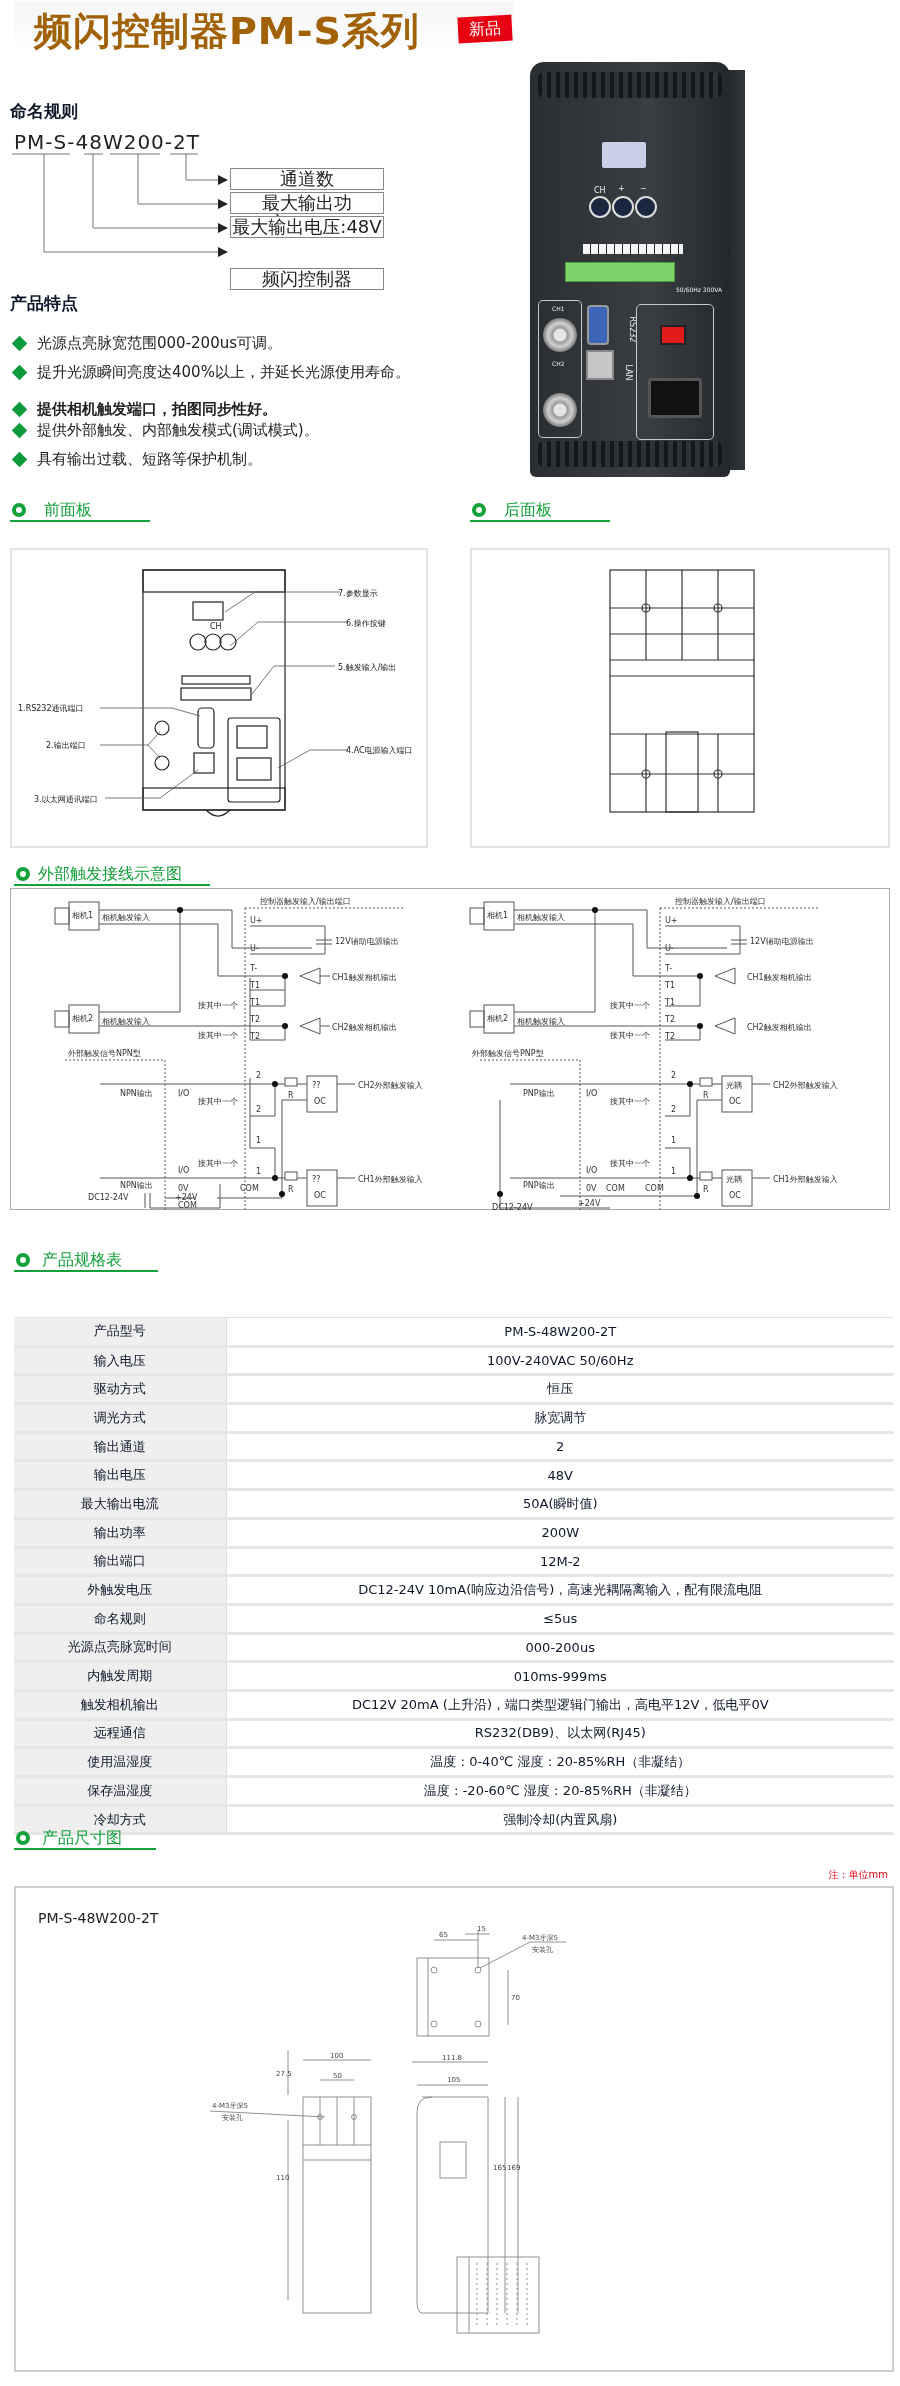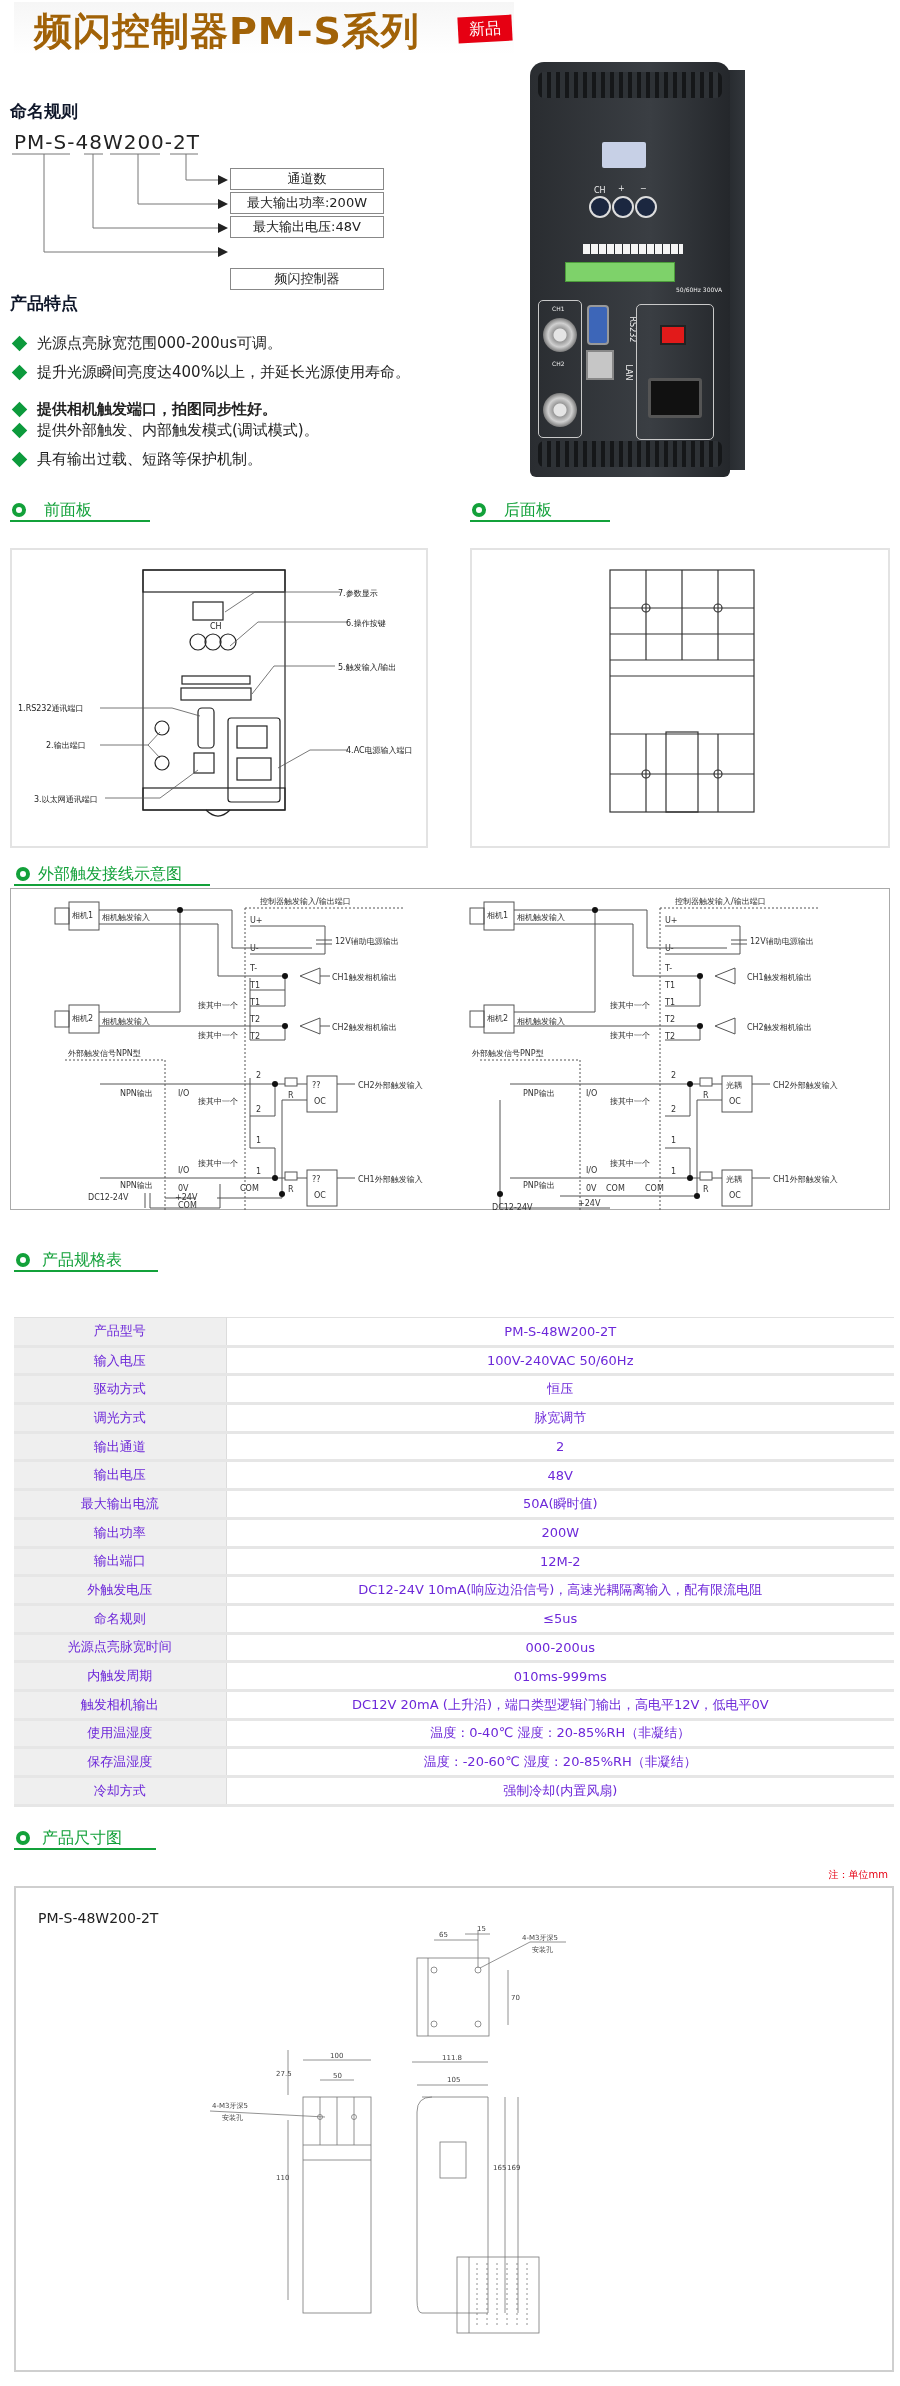--- a/index.html
+++ b/index.html
@@ -4,21 +4,21 @@
 <style>
   * { box-sizing: border-box; margin: 0; padding: 0; }
   body { width: 900px; height: 2386px; background: #ffffff; font-family: "DejaVu Sans", "Liberation Sans", sans-serif; color: #333; position: relative; overflow: hidden; }
   .abs { position: absolute; }
   
   .banner { left: 14px; top: 2px; width: 500px; height: 52px; background: linear-gradient(#f6f6f6, #ffffff); }
   .banner-title { left: 34px; top: 6px; font-size: 38px; font-weight: bold; color: #a16207; letter-spacing: 1px; font-family: "DejaVu Sans", sans-serif; }
   .badge-new { left: 458px; top: 16px; width: 54px; height: 26px; background: #e60012; color: #fff; font-size: 16px; text-align: center; line-height: 26px; transform: rotate(-3deg); }
   .h-green { color: #0f172a; font-weight: bold; font-size: 20px; }
   .naming-model { left: 14px; top: 130px; font-size: 20px; color: #222; letter-spacing: 1px; }
-  .naming-box { position: absolute; left: 230px; width: 154px; height: 22px; border: 1px solid #888; font-size: 13px; text-align: center; line-height: 20px; color: #222; background: #fff; }
+  .naming-box { position: absolute; left: 230px; width: 154px; height: 22px; border: 1px solid #888; font-size: 18px; text-align: center; line-height: 20px; color: #222; background: #fff; }
   .feature { position: absolute; left: 10px; font-size: 15px; color: #222; display: flex; align-items: center; }
   .feature .dia { width: 11px; height: 11px; background: #0c9a3c; transform: rotate(45deg); margin: 0 12px 0 4px; }
   
   .device { left: 530px; top: 62px; width: 200px; height: 415px; background: linear-gradient(90deg,#2a2d31,#3a3e43 60%,#24272b); border-radius: 14px 14px 6px 6px; }
   .device-side { left: 715px; top: 70px; width: 30px; height: 400px; background: linear-gradient(90deg,#1f2226,#32363b); }
   .fins { position: absolute; left: 8px; right: 8px; height: 26px; background: repeating-linear-gradient(90deg, #151719 0 4px, #2e3236 4px 9px); border-radius: 6px; }
   .lcd { left: 602px; top: 142px; width: 44px; height: 26px; background: #c7d0e6; border-radius: 2px; }
   .btn-circle { position: absolute; width: 22px; height: 22px; border-radius: 50%; border: 2px solid #ddd; background: #1b2740; top: 196px; }
   .dev-label { position: absolute; color: #eee; font-size: 8px; }
   .terminal { left: 565px; top: 262px; width: 110px; height: 20px; background: #7ed26a; border: 1px solid #4c9d3b; }
@@ -29,21 +29,21 @@
   .rj45 { left: 586px; top: 350px; width: 28px; height: 30px; background: #c6c6c6; border: 2px solid #888; }
   .switch-red { left: 645px; top: 322px; width: 26px; height: 20px; background: #e21a1a; border: 2px solid #222; }
   .iec { left: 633px; top: 355px; width: 54px; height: 40px; background: #111; border: 3px solid #555; border-radius: 3px; }
   
   .sec-head { position: absolute; display: flex; align-items: center; height: 22px; border-bottom: 2px solid #13a13a; padding-right: 6px; }
   .sec-icon { width: 14px; height: 14px; border-radius: 50%; border: 4px solid #13a13a; background: #fff; margin-right: 18px; margin-left: 2px; }
   .sec-text { color: #13a13a; font-size: 16px; }
   .frame { position: absolute; border: 2px solid #e3e3e3; background: #fff; }
   
   table.spec { position: absolute; left: 14px; top: 1317px; width: 880px; border-collapse: collapse; }
-  table.spec td { height: 28.7px; border-bottom: 3px solid #e6e6e6; font-size: 13px; color: #6d28d9; text-align: center; }
+  table.spec td { height: 28.7px; border-bottom: 3px solid #e6e6e6; font-size: 13px; color: #0f172a; text-align: center; }
   table.spec td.k { width: 212px; background: #efefef; border-right: 1px solid #dcdcdc; }
   table.spec tr:first-child td { border-top: 1px solid #e0e0e0; }
   .note-red { right: 12px; top: 1868px; color: #e60012; font-size: 10px; }
   .svgwrap { position: absolute; }
   text { font-family: "DejaVu Sans", sans-serif; }
 </style>
 </head>
 <body>
 
 <div class="abs banner"></div>
@@ -459,20 +459,24 @@
       </tr>
     <tr>
         <td class="k">内触发周期</td>
         <td>010ms-999ms</td>
       </tr>
     <tr>
         <td class="k">触发相机输出</td>
         <td>DC12V 20mA (上升沿)，端口类型逻辑门输出，高电平12V，低电平0V</td>
       </tr>
     <tr>
+        <td class="k">远程通信</td>
+        <td>RS232(DB9)、以太网(RJ45)</td>
+      </tr>
+    <tr>
         <td class="k">使用温湿度</td>
         <td>温度：0-40℃  湿度：20-85%RH（非凝结）</td>
       </tr>
     <tr>
         <td class="k">保存温湿度</td>
         <td>温度：-20-60℃ 湿度：20-85%RH（非凝结）</td>
       </tr>
     <tr>
         <td class="k">冷却方式</td>
         <td>强制冷却(内置风扇)</td>

